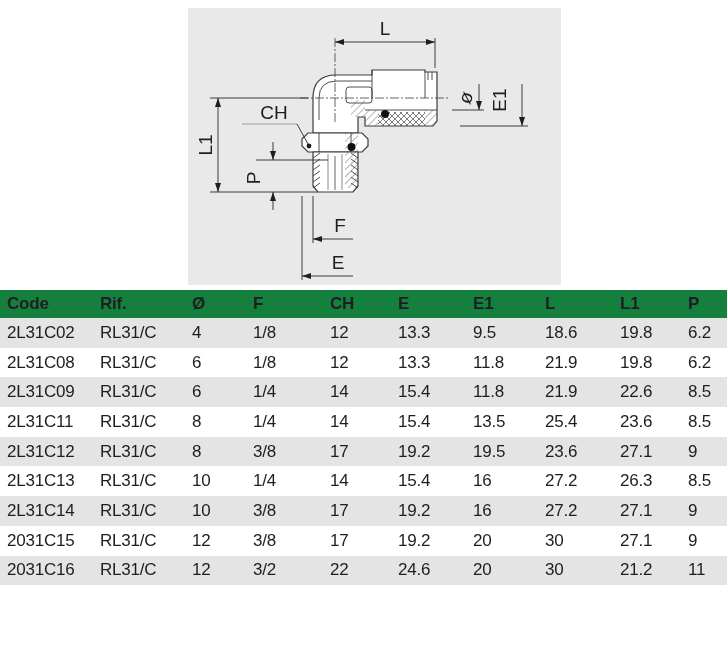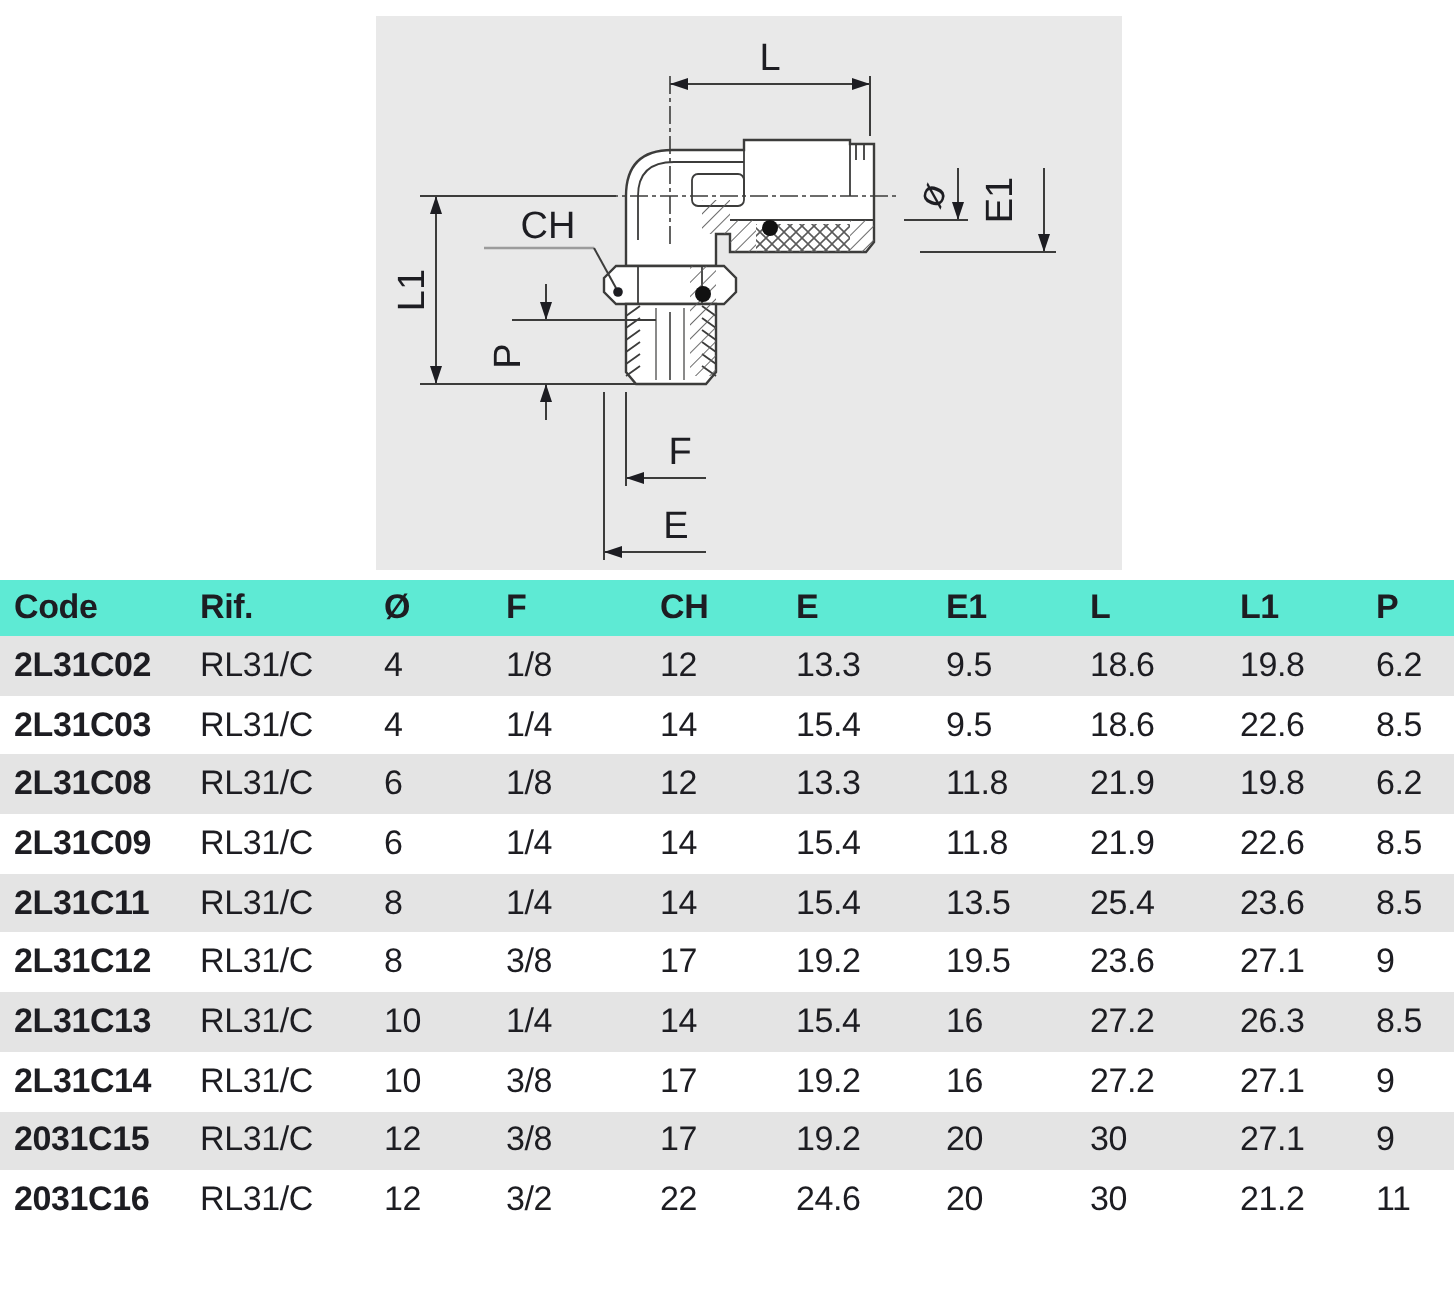--- a/index.html
+++ b/index.html
@@ -14,23 +14,23 @@
 
   table.parts-table {
     position:absolute; left:0; top:290px; width:727px;
     border-collapse:collapse; table-layout:fixed;
     font-size:17px; color:#1d1d22; letter-spacing:-0.2px;
   }
   table.parts-table th, table.parts-table td {
     padding:0 0 0 7px; text-align:left; vertical-align:middle;
     white-space:nowrap; overflow:hidden;
   }
-  table.parts-table thead th { height:28px; font-weight:bold; background:#5eead4; }
+  table.parts-table thead th { height:28px; font-weight:bold; background:#15803d; }
   table.parts-table tbody td { height:29.7px; font-weight:normal; }
-  table.parts-table tbody td:first-child { font-weight:bold;margin-top:44px; }
+  table.parts-table tbody td:first-child { font-weight:normal;margin-top:44px; }
   table.parts-table tbody tr:nth-child(odd) { background:#e4e4e4; }
   table.parts-table tbody tr:nth-child(even) { background:#ffffff; }
 
   .dim-label { font-family:"Liberation Sans", sans-serif; font-size:19px; fill:#1d1d22; }
 </style>
 </head>
 <body>
 
 <div class="page">
 
@@ -203,32 +203,20 @@
       <td>4</td>
       <td>1/8</td>
       <td>12</td>
       <td>13.3</td>
       <td>9.5</td>
       <td>18.6</td>
       <td>19.8</td>
       <td>6.2</td>
     </tr>
         <tr>
-      <td>2L31C03</td>
-      <td>RL31/C</td>
-      <td>4</td>
-      <td>1/4</td>
-      <td>14</td>
-      <td>15.4</td>
-      <td>9.5</td>
-      <td>18.6</td>
-      <td>22.6</td>
-      <td>8.5</td>
-    </tr>
-        <tr>
       <td>2L31C08</td>
       <td>RL31/C</td>
       <td>6</td>
       <td>1/8</td>
       <td>12</td>
       <td>13.3</td>
       <td>11.8</td>
       <td>21.9</td>
       <td>19.8</td>
       <td>6.2</td>

